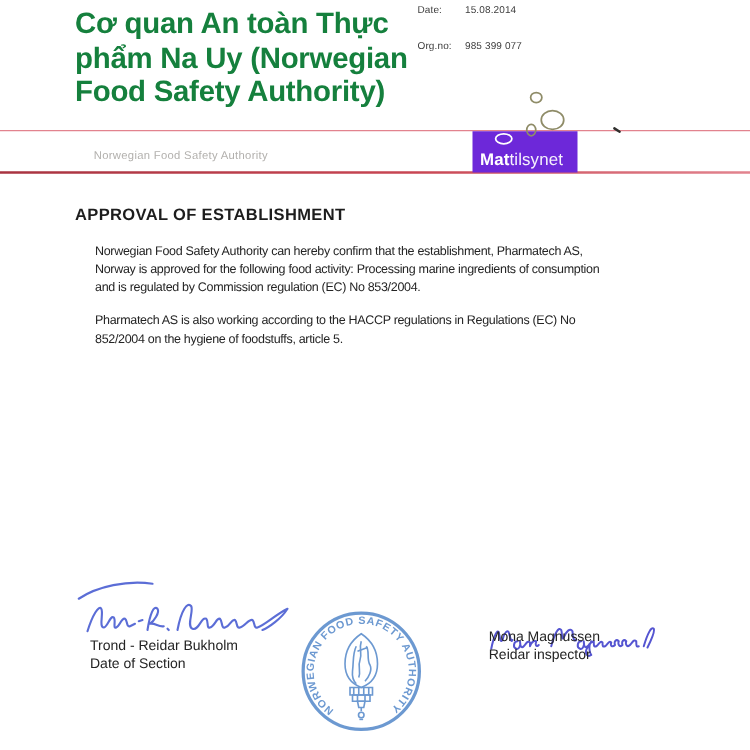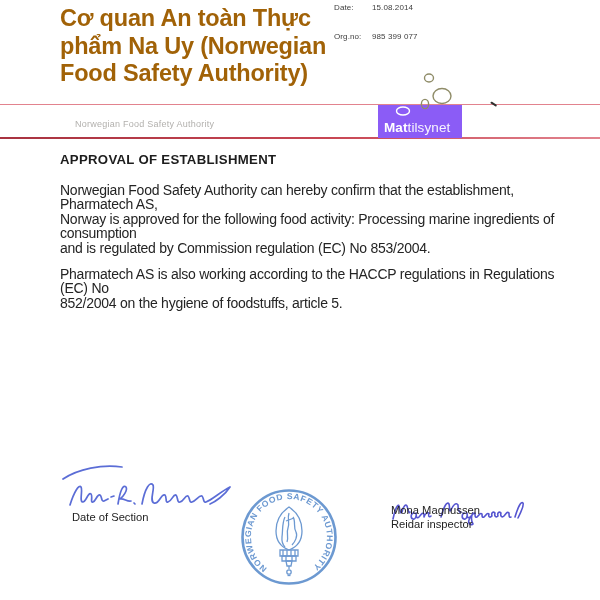--- a/index.html
+++ b/index.html
@@ -7,21 +7,21 @@
     position:relative;
     width:600px;height:600px;
     background:#ffffff;
     overflow:hidden;
     font-family:"Liberation Sans", sans-serif;
   }
   
   .agency-title{
     position:absolute;left:60px;top:5px;width:320px;
     font-size:23.5px;line-height:27.5px;font-weight:600;
-    letter-spacing:-0.2px;color:#a16207;white-space:pre-line;
+    letter-spacing:-0.2px;color:#15803d;white-space:pre-line;
   }
   .date-block{
     position:absolute;left:334px;top:3px;
     display:grid;grid-template-columns:38px auto;row-gap:20px;
     font-size:8px;color:#3d3d3d;letter-spacing:0.1px;
   }
   
   .band-line-top{
     position:absolute;left:0;top:104px;width:600px;height:1.2px;
     background:#e2838e;
@@ -29,41 +29,41 @@
   .band-line-bottom{
     position:absolute;left:0;top:136.5px;width:600px;height:2px;
     background:linear-gradient(90deg,#a83340,#c84653 55%,#e2848f);
   }
   .band-text{
     position:absolute;left:75px;top:119px;
     font-size:9px;letter-spacing:0.25px;color:#b2b0ad;
   }
   .logo-box{
     position:absolute;left:378px;top:105px;width:84px;height:33px;
-    background:#8b5cf6;z-index:2;
+    background:#6d28d9;z-index:2;
   }
   .logo-text{
     position:absolute;left:6px;bottom:3px;
     font-size:13.5px;color:#ffffff;letter-spacing:0.1px;white-space:nowrap;
   }
   .logo-text .bold{font-weight:700;}
   .logo-text .light{font-weight:400;color:rgba(255,255,255,0.93);}
   .logo-bubbles{position:absolute;left:388px;top:66px;z-index:3;}
   .speck{
     position:absolute;left:490px;top:103px;width:7px;height:2.4px;
     background:#30302e;border-radius:2px;transform:rotate(32deg);
   }
   
-  .letter{position:absolute;left:60px;top:152px;width:505px;color:#242424;}
+  .letter{position:absolute;left:60px;top:164px;width:505px;color:#242424;}
   .letter h1{
     margin:0 0 16px 0;font-size:13.2px;font-weight:700;
     letter-spacing:0.3px;color:#1d1d1d;
   }
   .letter p{
-    margin:0 0 12px 0;font-size:14px;line-height:14.4px;
+    margin:0 0 12px 16px;font-size:10px;line-height:14.4px;
     letter-spacing:-0.25px;white-space:pre-line;
   }
   
   .sig-svg{position:absolute;}
   .sig-left-svg{left:60px;top:462px;}
   .sig-right-svg{left:388px;top:497px;}
   .sig-name-block{position:absolute;font-size:11.2px;line-height:14px;color:#232323;}
   .sig-left-names{left:72px;top:510px;}
   .sig-right-names{left:391px;top:503px;}
   .stamp{position:absolute;left:239px;top:487px;opacity:0.82;}
@@ -119,20 +119,21 @@
       <path d="M3,17 C18,7 42,2 62,5"></path>
       <path d="M10,43 C14,30 19,22 21,25 C23,28 19,40 23,40 C26,40 28,30 31,32 C33,34 30,41 33,40 C36,39 37,32 40,33 C42,34 41,40 44,39 L48,37"></path>
       <path d="M51,35 l3,-1"></path>
       <path d="M58,42 C60,29 63,22 66,25 C68,28 63,35 60,37 C64,36 67,40 71,39"></path>
       <path d="M74,41 l1,1"></path>
       <path d="M82,42 C85,26 90,19 93,23 C95,27 89,39 94,41 C99,43 101,31 105,33 C107,35 105,41 108,40 C112,39 113,32 116,33 C118,35 117,41 120,40 C124,39 125,33 128,34 C130,36 129,41 132,40 C136,39 139,33 142,34 C144,36 143,41 146,40 C152,38 160,30 170,25 C165,33 155,40 150,42"></path>
     </g>
   </svg>
 
   <div class="sig-name-block sig-left-names">
+    <div>Trond - Reidar Bukholm</div>
     <div>Date of Section</div>
   </div>
 
   <svg class="stamp" width="100" height="100" viewBox="0 0 100 100">
     <defs>
       <path id="ringPath" d="M 28.2,81.1 A 38,38 0 1 1 71.8,81.1"></path>
     </defs>
     <g stroke="#4d83c7" fill="none">
       <circle cx="50" cy="50" r="46.5" stroke-width="2.6"></circle>
       <g stroke-width="1.3">

